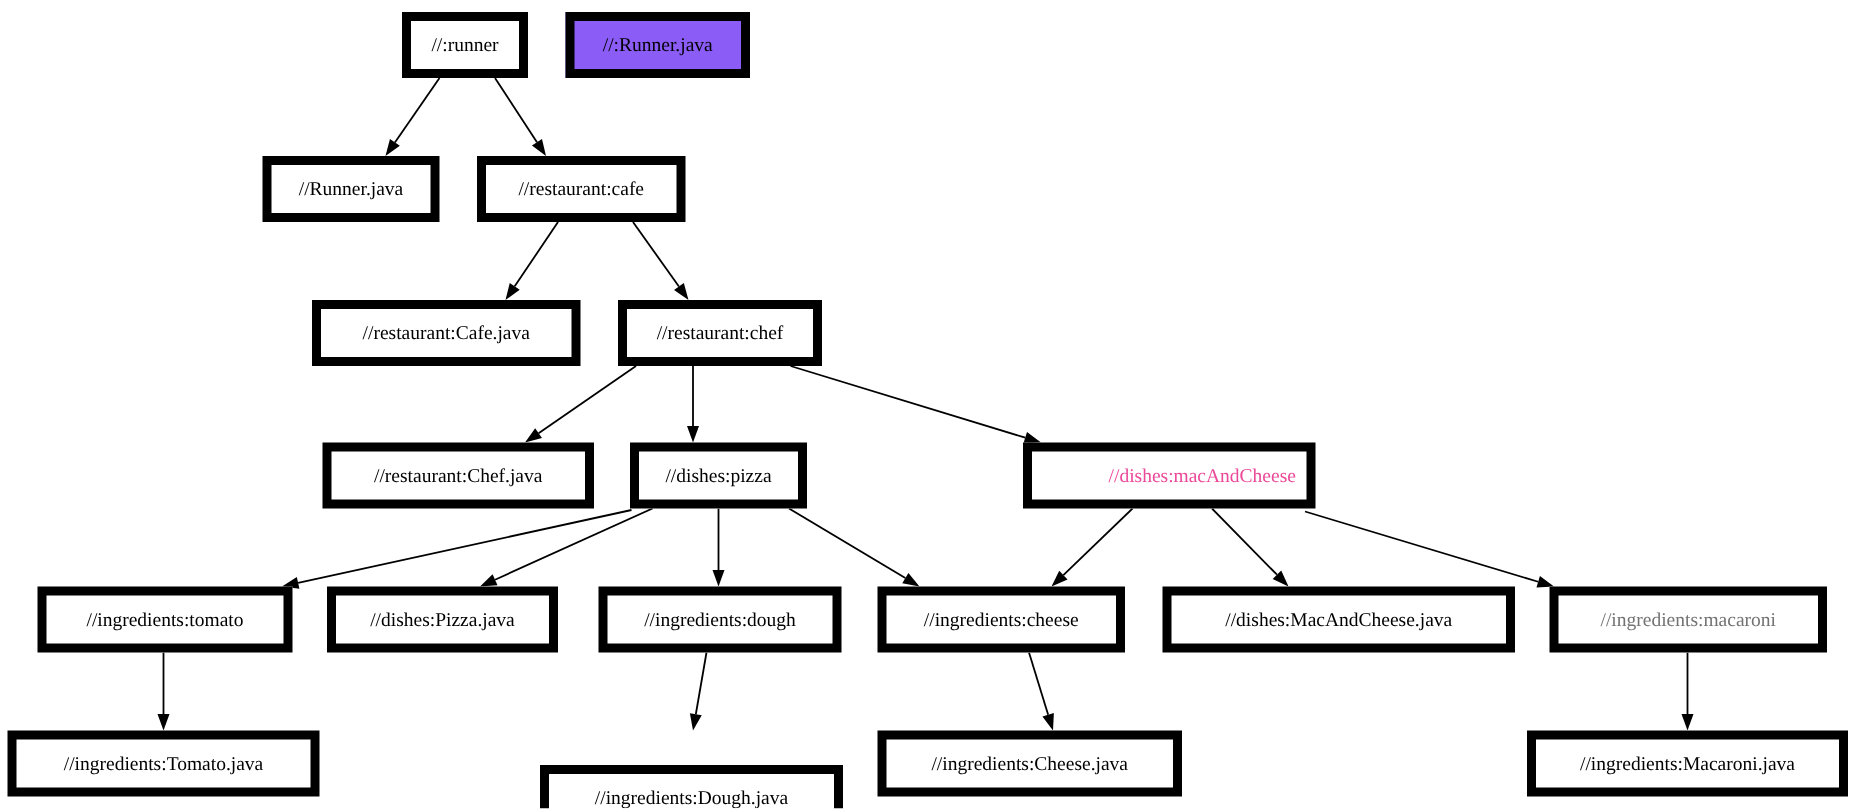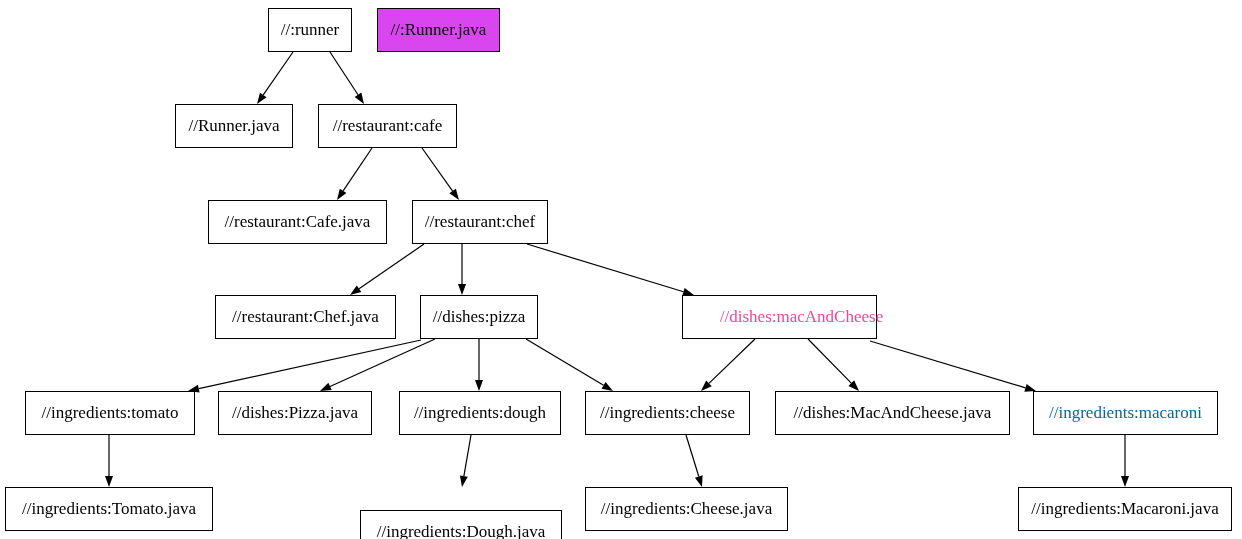--- a/index.html
+++ b/index.html
@@ -18,26 +18,26 @@
   #edge-layer {
     position: absolute;
     left: 0;
     top: 0;
     width: 1242px;
     height: 539px;
   }
   .node {
     position: absolute;
     box-sizing: border-box;
-    border: 1px solid #b91c1c;
+    border: 6px solid #b91c1c;
     background: #ffffff;
     display: flex;
     align-items: center;
     justify-content: center;
-    font-size: 17px;
+    font-size: 13px;
     color: #000000;
     white-space: nowrap;
   }
   .node span {
     display: inline-block;
     padding: 0 4px;
   }
 </style>
 </head>
 <body>
@@ -114,21 +114,21 @@
       </g>
       <g>
         <line x1="1125" y1="435" x2="1125" y2="476" stroke="#000000" stroke-width="1.2"></line>
         <polygon points="1125,487 1121,476 1129,476" fill="#000000"></polygon>
       </g>
     </svg>
   <div id="node-layer">
       <div class="node" style="left: 268px; top: 8px; width: 84px; height: 44px; border-color: rgb(0, 0, 0); background: rgb(255, 255, 255); color: rgb(0, 0, 0);">
         <span>//:runner</span>
       </div>
-      <div class="node" style="left: 377px; top: 8px; width: 123px; height: 44px; border-color: rgb(0, 0, 0); background: #d946ef; color: rgb(0, 0, 0);">
+      <div class="node" style="left: 377px; top: 8px; width: 123px; height: 44px; border-color: rgb(0, 0, 0); background: #8b5cf6; color: rgb(0, 0, 0);">
         <span>//:Runner.java</span>
       </div>
       <div class="node" style="left: 175px; top: 104px; width: 118px; height: 44px; border-color: rgb(0, 0, 0); background: rgb(255, 255, 255); color: rgb(0, 0, 0);">
         <span>//Runner.java</span>
       </div>
       <div class="node" style="left: 318px; top: 104px; width: 139px; height: 44px; border-color: rgb(0, 0, 0); background: rgb(255, 255, 255); color: rgb(0, 0, 0);">
         <span>//restaurant:cafe</span>
       </div>
       <div class="node" style="left: 208px; top: 200px; width: 179px; height: 44px; border-color: rgb(0, 0, 0); background: rgb(255, 255, 255); color: rgb(0, 0, 0); justify-content: center;">
         <span>//restaurant:Cafe.java</span>
@@ -153,21 +153,21 @@
       </div>
       <div class="node" style="left: 399px; top: 391px; width: 162px; height: 44px; border-color: rgb(0, 0, 0); background: rgb(255, 255, 255); color: rgb(0, 0, 0);">
         <span>//ingredients:dough</span>
       </div>
       <div class="node" style="left: 585px; top: 391px; width: 165px; height: 44px; border-color: rgb(0, 0, 0); background: rgb(255, 255, 255); color: rgb(0, 0, 0);">
         <span>//ingredients:cheese</span>
       </div>
       <div class="node" style="left: 775px; top: 391px; width: 235px; height: 44px; border-color: rgb(0, 0, 0); background: rgb(255, 255, 255); color: rgb(0, 0, 0);">
         <span>//dishes:MacAndCheese.java</span>
       </div>
-      <div class="node" style="left: 1033px; top: 391px; width: 185px; height: 44px; border-color: rgb(0, 0, 0); background: rgb(255, 255, 255); color: #0369a1;">
+      <div class="node" style="left: 1033px; top: 391px; width: 185px; height: 44px; border-color: rgb(0, 0, 0); background: rgb(255, 255, 255); color: #737373;">
         <span>//ingredients:macaroni</span>
       </div>
       <div class="node" style="left: 5px; top: 487px; width: 208px; height: 44px; border-color: rgb(0, 0, 0); background: rgb(255, 255, 255); color: rgb(0, 0, 0);">
         <span>//ingredients:Tomato.java</span>
       </div>
       <div class="node" style="left: 360px; top: 510px; width: 202px; height: 44px; border-color: rgb(0, 0, 0); background: rgb(255, 255, 255); color: rgb(0, 0, 0);">
         <span>//ingredients:Dough.java</span>
       </div>
       <div class="node" style="left: 585px; top: 487px; width: 203px; height: 44px; border-color: rgb(0, 0, 0); background: rgb(255, 255, 255); color: rgb(0, 0, 0);">
         <span>//ingredients:Cheese.java</span>

